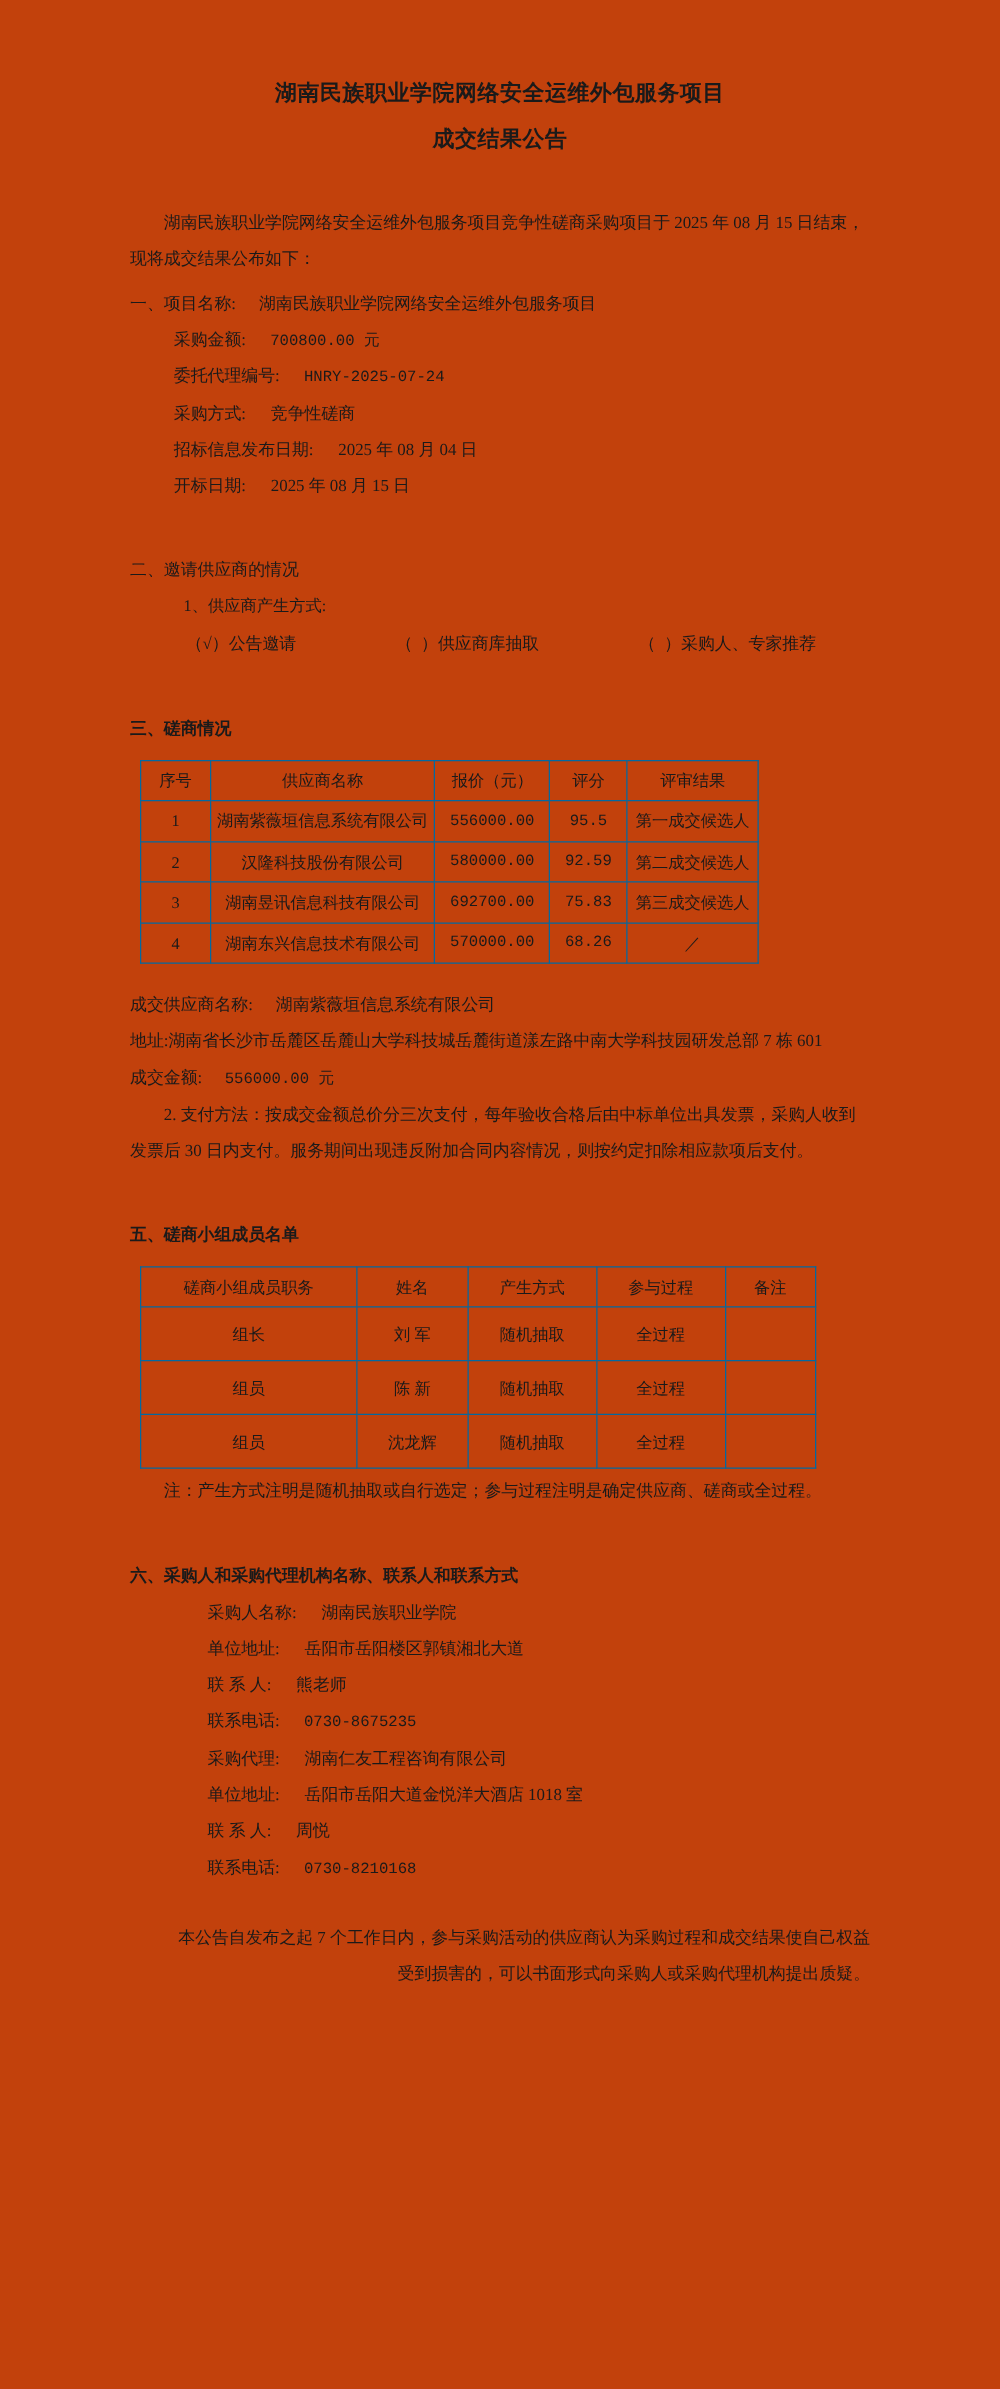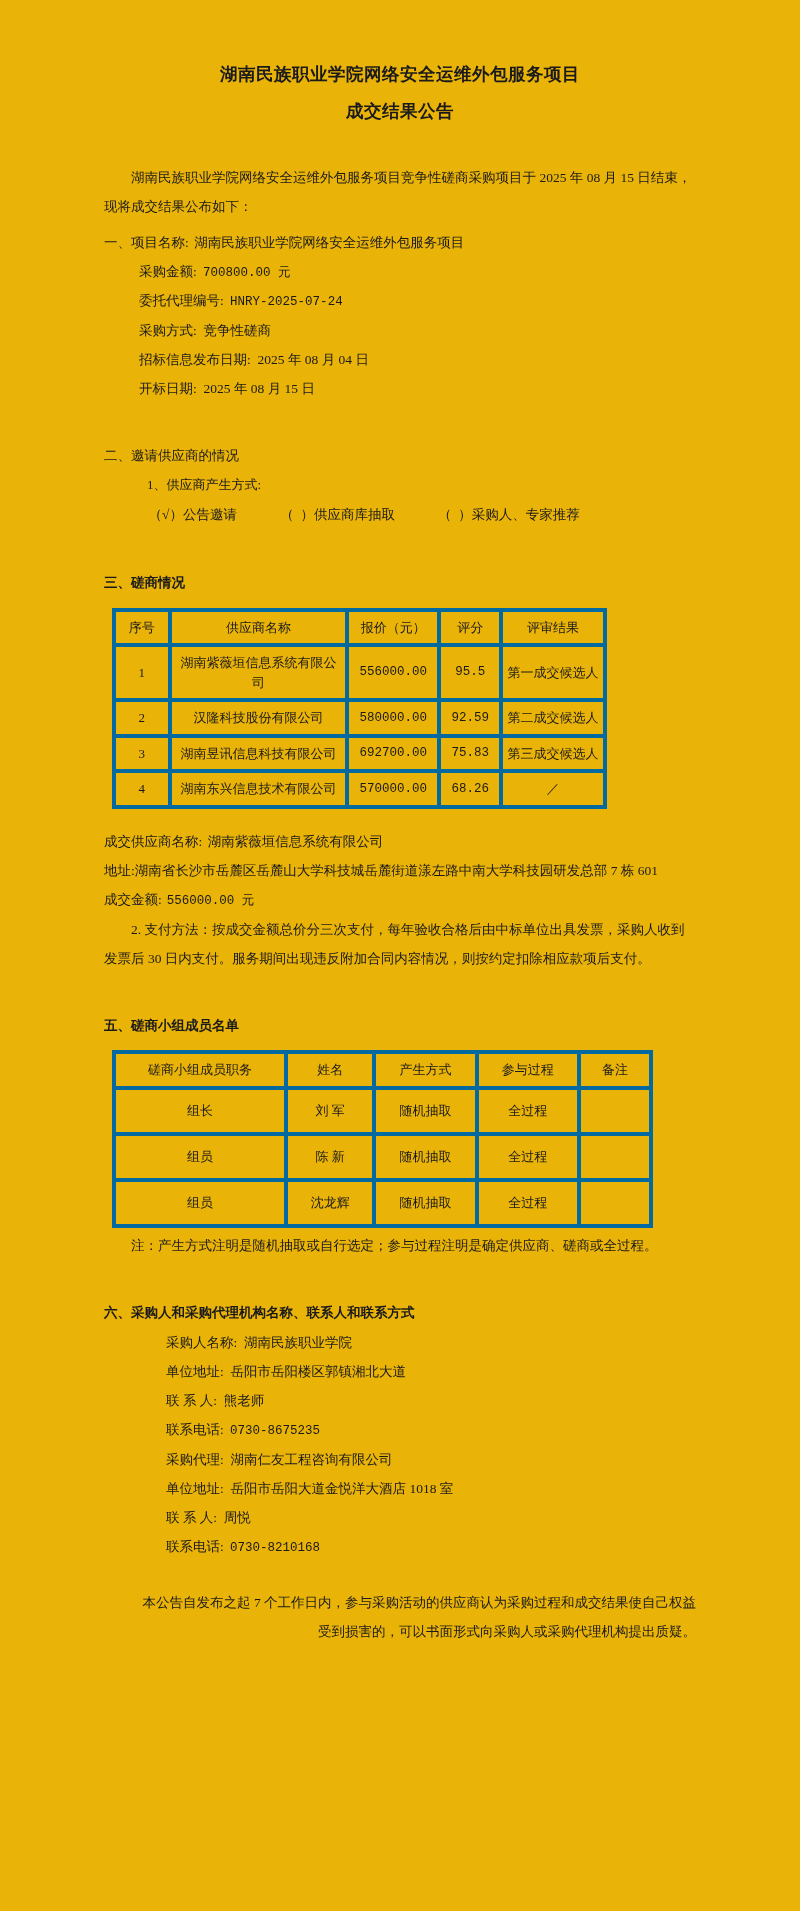--- a/index.html
+++ b/index.html
@@ -11,21 +11,21 @@
     width: 800px;
     min-height: 1911px;
     font-family: "Liberation Serif", "DejaVu Serif", serif;
     color: #1a1a1a;
   }
   .page {
     width: 800px;
     min-height: 1911px;
     box-sizing: border-box;
     padding: 46px 104px 40px 104px;
-    background: #eab308;
+    background: #c2410c;
   }
   .doc-title {
     text-align: center;
     font-size: 17.5px;
     font-weight: bold;
     letter-spacing: 0.5px;
     line-height: 1.9;
     margin: 12px 0 0 0;
   }
   .doc-subtitle {
@@ -65,39 +65,41 @@
     font-size: 13px;
     line-height: 2.15;
   }
   .mono {
     font-family: "Liberation Mono", "DejaVu Sans Mono", monospace;
     font-size: 12.5px;
   }
   .row-inline {
     display: flex;
     align-items: baseline;
+    gap: 13px;
   }
   .opt-row {
     display: flex;
     padding-left: 3.3em;
     font-size: 13.5px;
     line-height: 2.3;
+    justify-content: space-between;
   }
   .opt {
     margin-right: 3.2em;
     white-space: nowrap;
   }
   table.tbl {
     border-collapse: collapse;
     margin: 10px 0 4px 0;
     font-size: 13px;
     width: 100%;
   }
   table.tbl th, table.tbl td {
-    border: 4px solid #0369a1;
+    border: 1px solid #0369a1;
     padding: 6px 4px;
     text-align: center;
     line-height: 1.5;
   }
   table.tbl th {
     font-weight: normal;
   }
   table.t1 { width: 495px; margin-left: 8px; }
   table.t1 col.c1 { width: 56px; }
   table.t1 col.c2 { width: 180px; }

